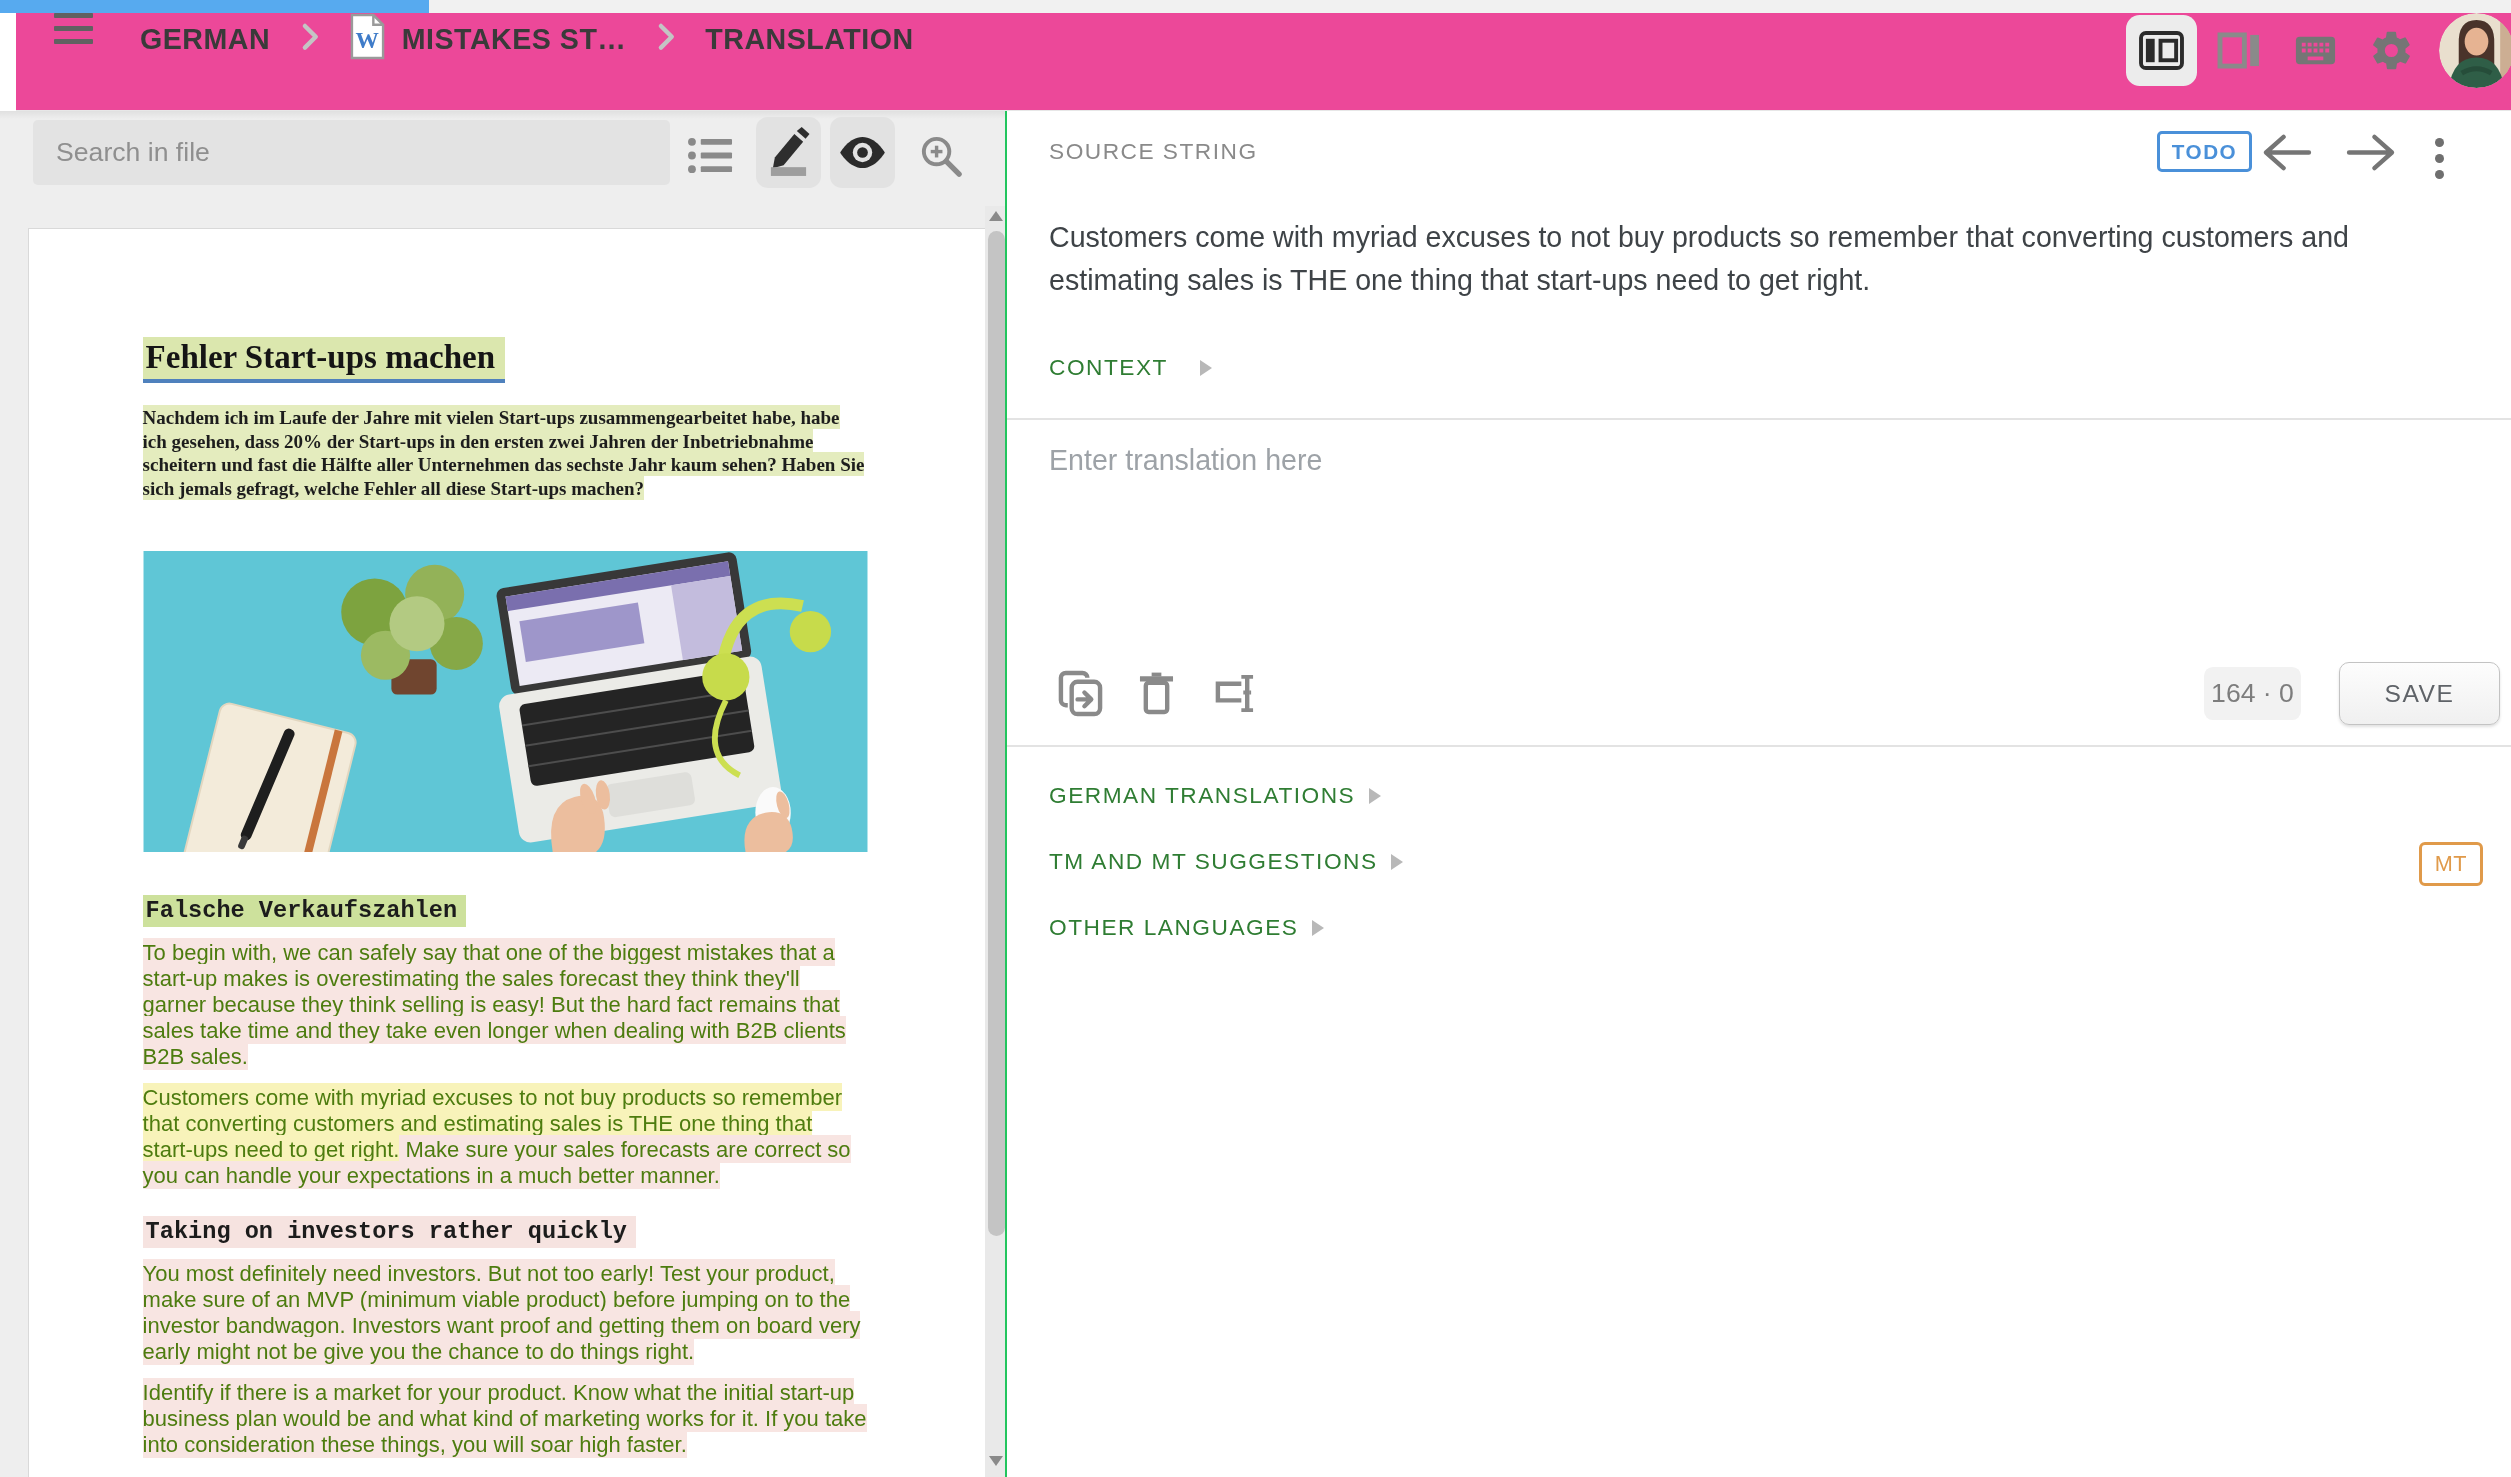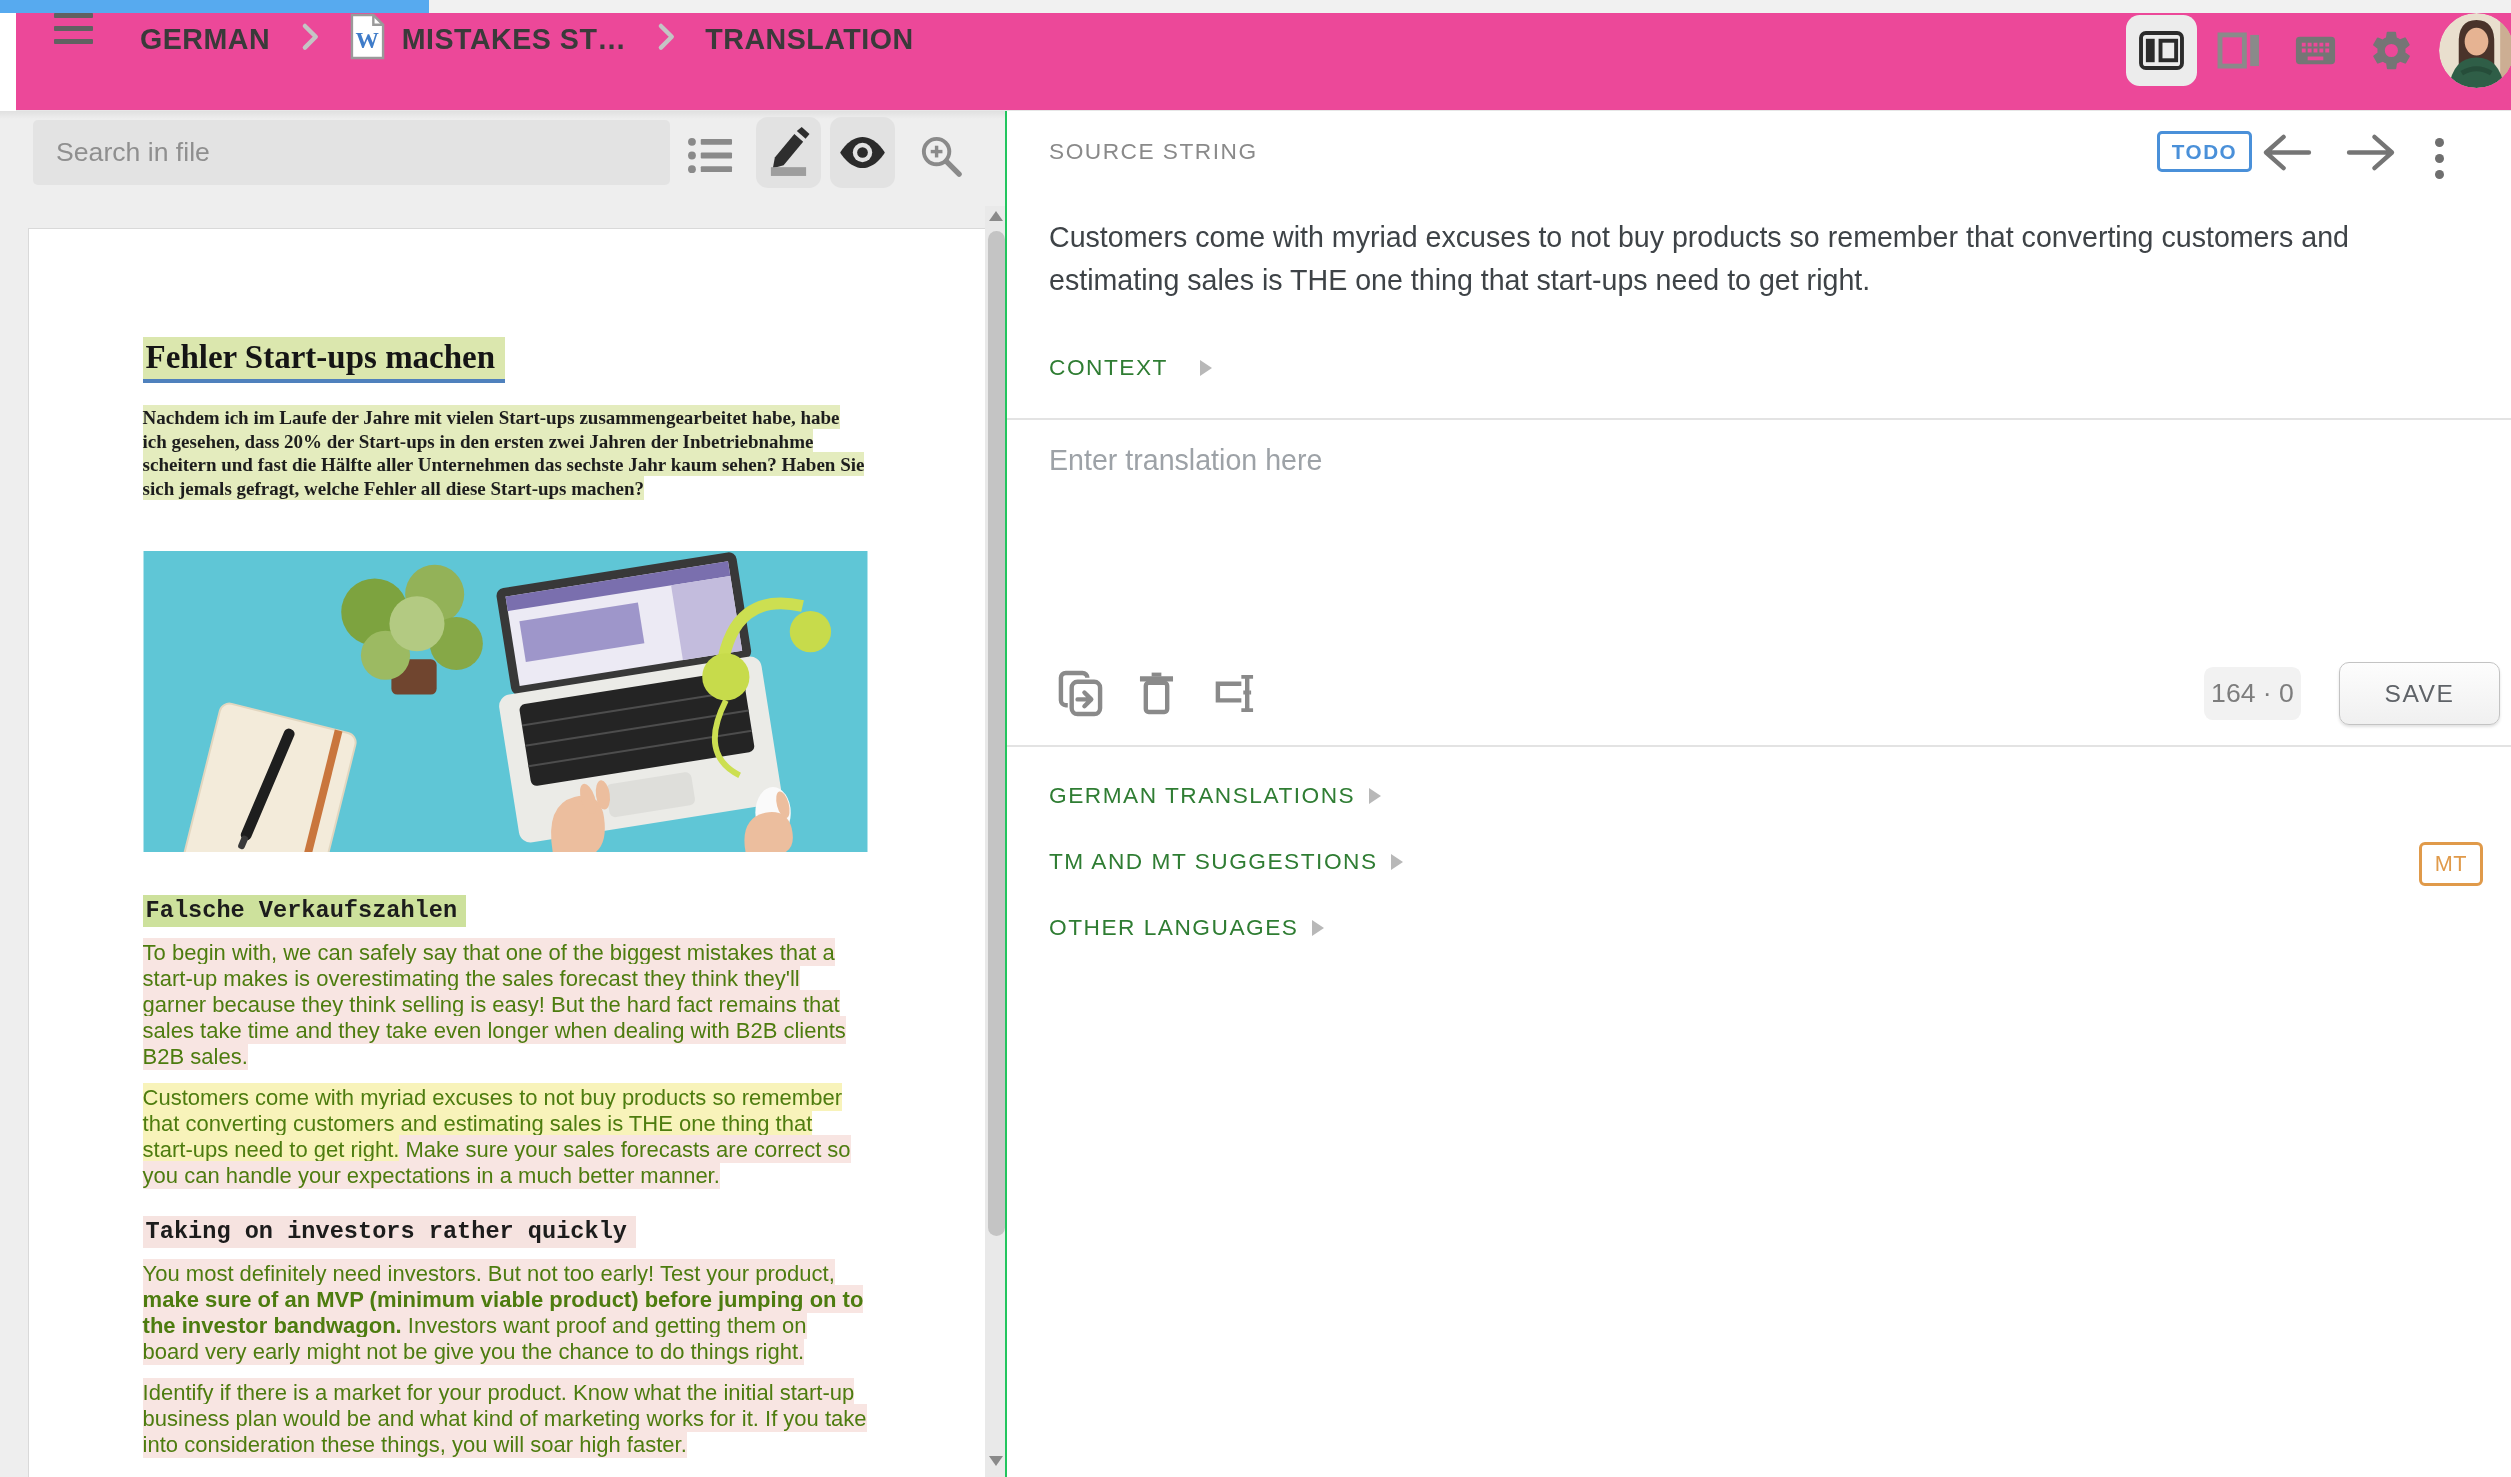--- a/index.html
+++ b/index.html
@@ -53,21 +53,21 @@
   .doc-h2{margin:0 0 15.8px 0;font-family:Liberation Mono, monospace;font-size:23.6px;font-weight:bold;color:#1c1c1c;}
   .doc-h2 .hl-g{background:#cde19c;padding:2px 8.9px 3px 3px;}
   .doc-h2 .hl-p{background:#f6e3e0;padding:2px 8.9px 3px 3px;}
   .doc-p{margin:0 0 14.8px 0;font-size:22px;line-height:26px;color:#4d7c0f;width:725px;}
   .doc-intro{font-family:"Liberation Serif",serif;font-weight:bold;font-size:19px;line-height:23.6px;
              color:#1d1d1d;margin-bottom:51px;}
   .doc-p span{padding:1.5px 0;}
   .hl-green{background:#e4ecbe;}
   .hl-pink{background:#f8e5e2;}
   .hl-yellow{background:#f8f3ba;}
-  .run-bold{font-weight:bold;}
+  .run-bold{font-weight:normal;}
   .run-underline{text-decoration:underline;cursor:pointer;}
   .doc-photo{display:block;margin:0 0 45px 0;}
   .gap-lg{margin-bottom:29.6px;}
   .doc-p.last{margin-bottom:15.8px;}
 
   
   .sb-track{position:absolute;right:3px;top:95px;bottom:0;width:21.7px;background:#e9e9e9;}
   .sb-arrow{position:absolute;right:6.9px;width:0;height:0;border-left:7.9px solid transparent;
             border-right:7.9px solid transparent;cursor:pointer;}
   .sb-arrow.up{top:100px;border-bottom:10.8px solid #8a8a8a;}

